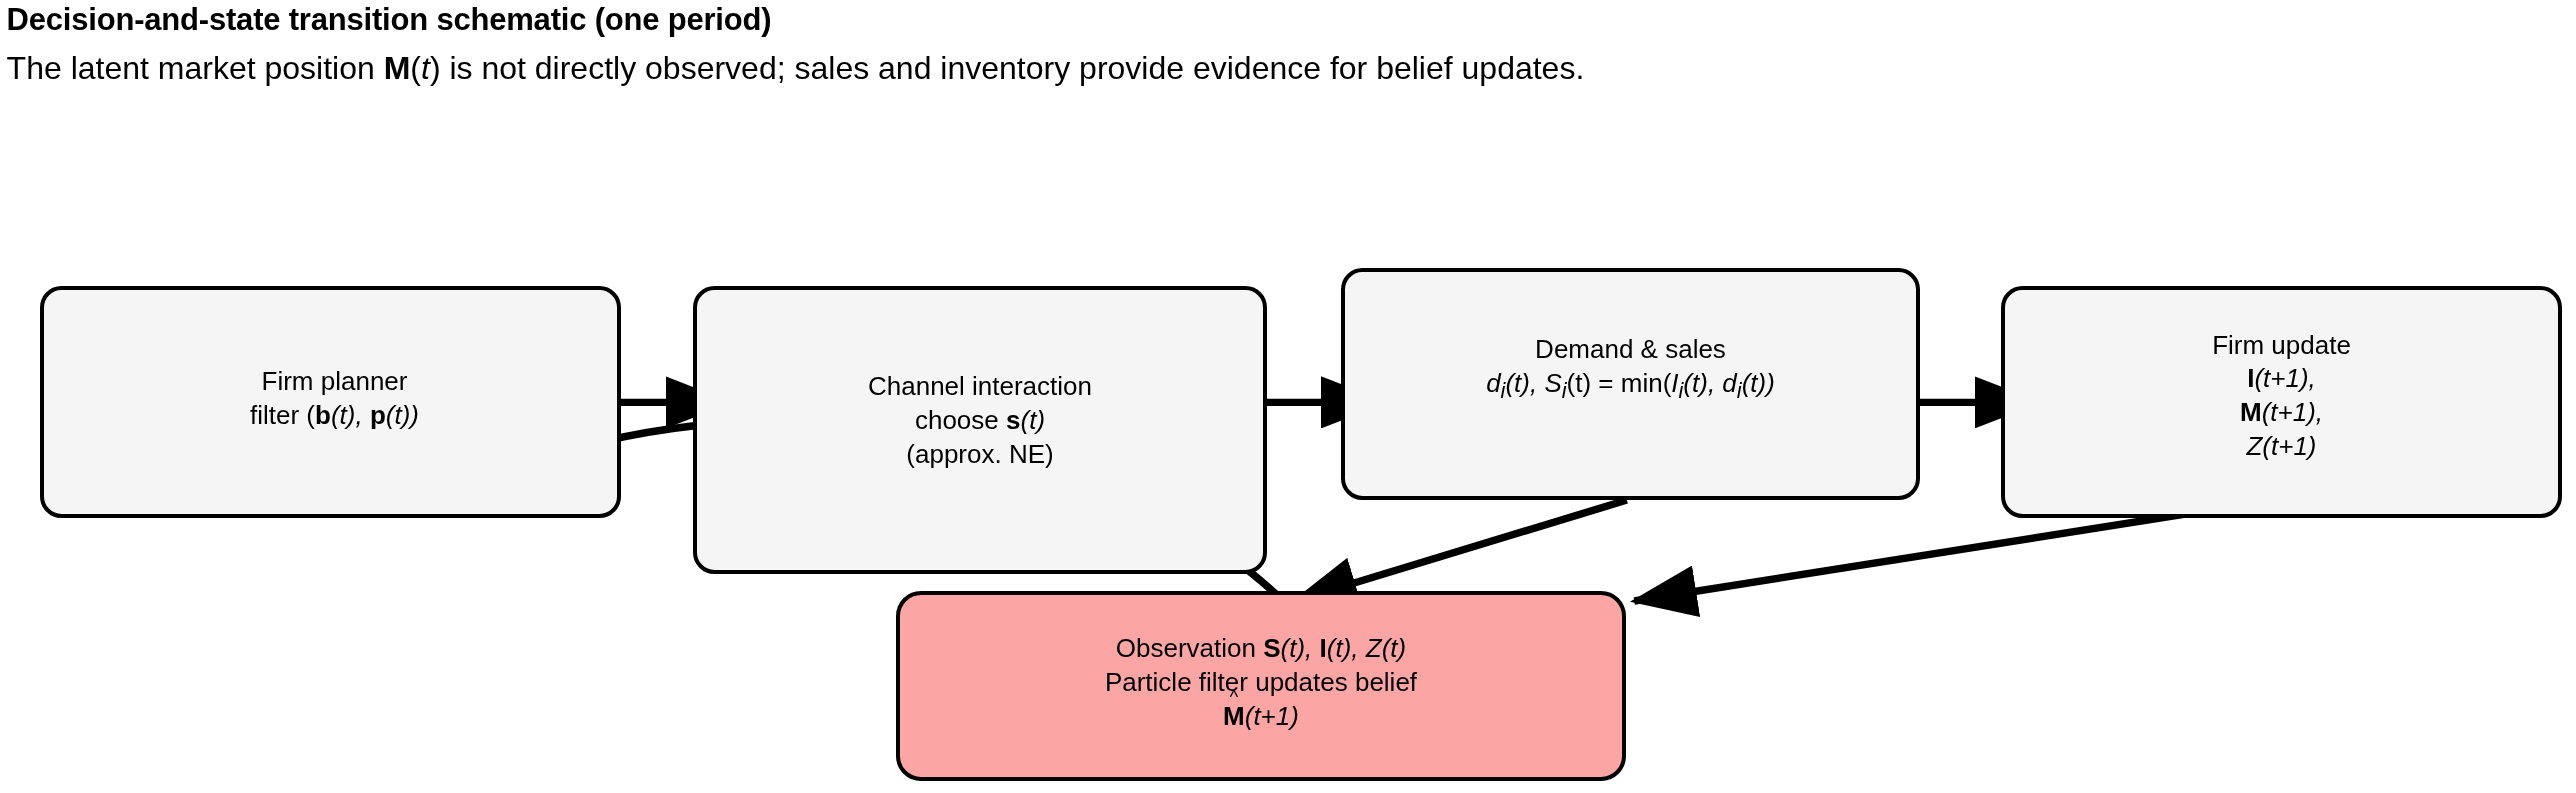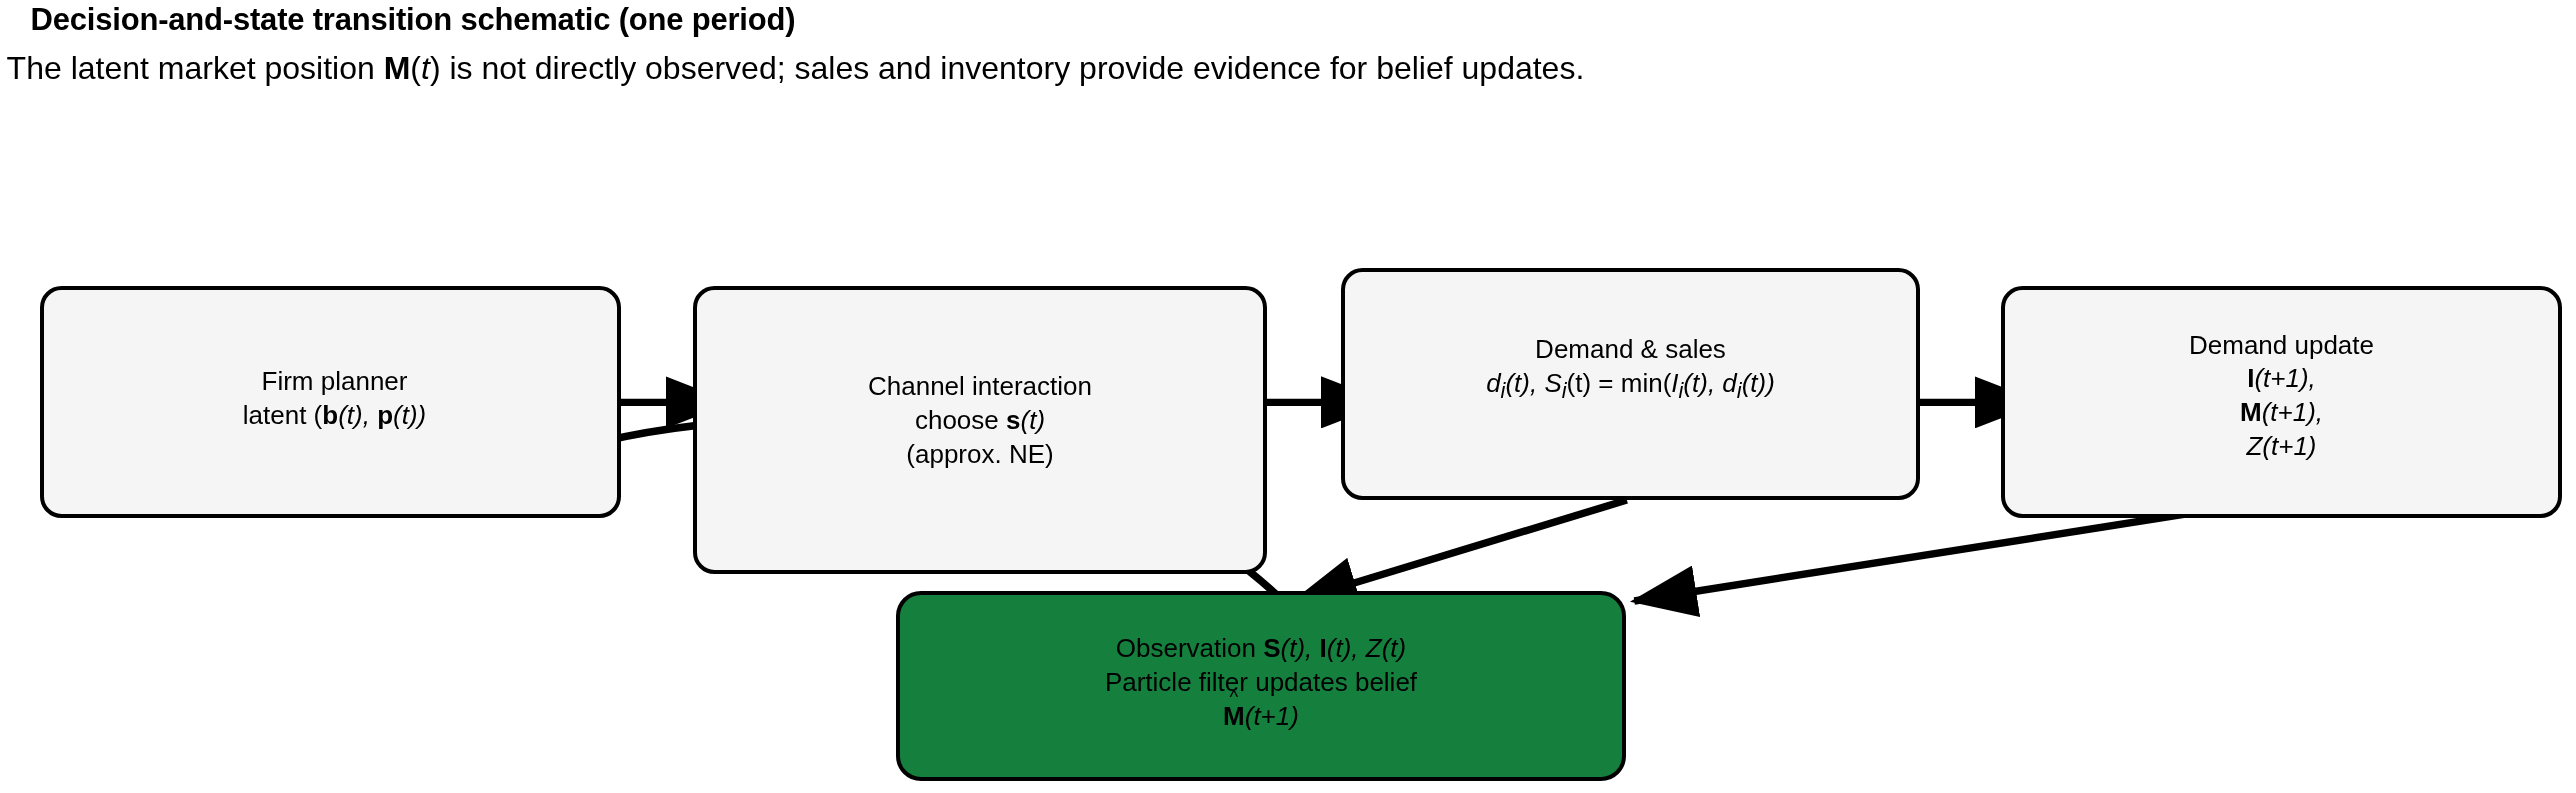--- a/index.html
+++ b/index.html
@@ -21,21 +21,20 @@
 
   
   #title {
     position: absolute;
     left: 6.6px;
     top: 1.7px;
     font-size: 31px;
     font-weight: bold;
     letter-spacing: -0.2px;
     white-space: nowrap;
-    margin-left: 24px;
   }
   #subtitle {
     position: absolute;
     left: 6.6px;
     top: 50px;
     font-size: 32px;
     font-weight: normal;
     white-space: nowrap;
   }
   #subtitle .bm { font-weight: bold; }
@@ -59,21 +58,21 @@
     border-radius: 21.5px;
     display: flex;
     flex-direction: column;
     align-items: center;
     justify-content: center;
     text-align: center;
     font-size: 26px;
     line-height: 1.30;
   }
   .node.gray { background: #f5f5f5; }
-  .node.white { background: #15803d; }
+  .node.white { background: #fca5a5; }
   .node .line { white-space: nowrap; }
   .bm { font-weight: bold; }
   .it { font-style: italic; }
 
   #node-planner   { left: 40px;   top: 286px; width: 581px; height: 232px; }
   #node-channel   { left: 693px;  top: 286px; width: 574px; height: 288px; }
   #node-demand    { left: 1341px; top: 268px; width: 579px; height: 232px; }
   #node-state     { left: 2001px; top: 286px; width: 561px; height: 232px; }
   #node-observe   { left: 896px; top: 591px; width: 730px; height: 190px;
                     border-width: 4.1px; border-radius: 25px; }
@@ -124,36 +123,36 @@
 
     <line x1="1966" y1="604" x2="1565" y2="726" stroke="#000000" stroke-width="9" marker-end="url(#ah)"></line>
 
     <line x1="2755" y1="603" x2="1975" y2="726" stroke="#000000" stroke-width="9" marker-end="url(#ah)"></line>
 
     <path d="M 1555 730 C 1380 560 1050 450 700 540 L 418 599" fill="none" stroke="#000000" stroke-width="9" marker-end="url(#ah)"></path>
   </svg>
 
   <div class="node gray" id="node-planner">
     <div class="line">Firm planner</div>
-    <div class="line"><span>latent (</span><span class="bm">b</span><span class="it">(t), </span><span class="bm">p</span><span class="it">(t))</span></div>
+    <div class="line"><span>filter (</span><span class="bm">b</span><span class="it">(t), </span><span class="bm">p</span><span class="it">(t))</span></div>
   </div>
 
   <div class="node gray" id="node-channel">
     <div class="line">Channel interaction</div>
     <div class="line"><span>choose </span><span class="bm">s</span><span class="it">(t)</span></div>
     <div class="line">(approx. NE)</div>
   </div>
 
   <div class="node gray" id="node-demand">
     <div class="line">Demand &amp; sales</div>
     <div class="line"><span class="it">d</span><sub class="it">i</sub><span class="it">(t), </span><span class="it">S</span><sub class="it">i</sub><span>(t) = min(</span><span class="it">I</span><sub class="it">i</sub><span class="it">(t), </span><span class="it">d</span><sub class="it">i</sub><span class="it">(t))</span></div>
   </div>
 
   <div class="node gray" id="node-state">
-    <div class="line">Demand update</div>
+    <div class="line">Firm update</div>
     <div class="line"><span class="bm">I</span><span class="it">(t+1),</span></div>
     <div class="line"><span class="bm">M</span><span class="it">(t+1),</span></div>
     <div class="line"><span class="it">Z</span><span class="it">(t+1)</span></div>
   </div>
 
   <div class="node white" id="node-observe">
     <div class="line"><span>Observation </span><span class="bm">S</span><span class="it">(t), </span><span class="bm">I</span><span class="it">(t), </span><span class="it">Z</span><span class="it">(t)</span></div>
     <div class="line">Particle filter updates belief</div>
     <div class="line"><span class="hat-wrap"><span class="hat">^</span><span class="bm">M</span></span><span class="it">(t+1)</span></div>
   </div>

